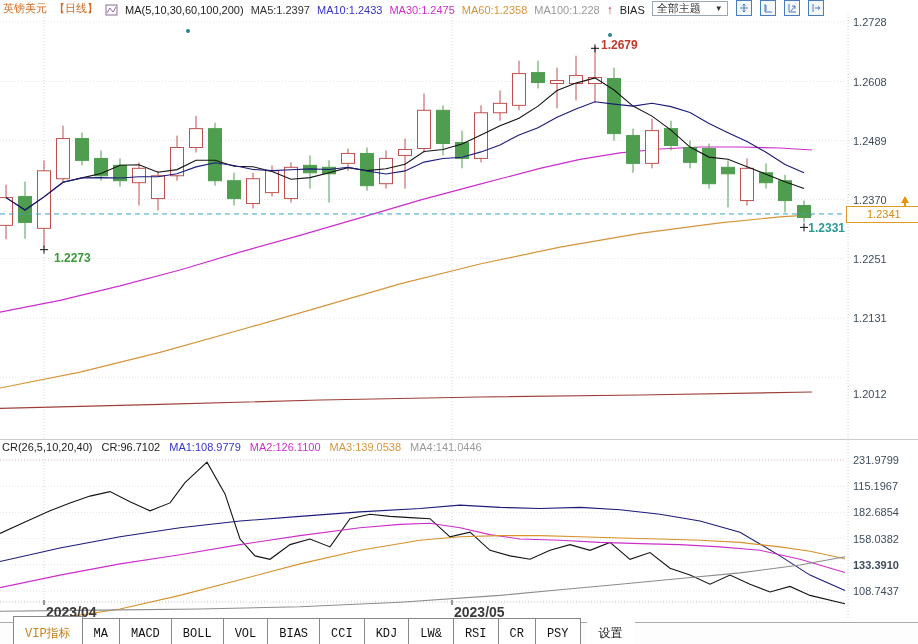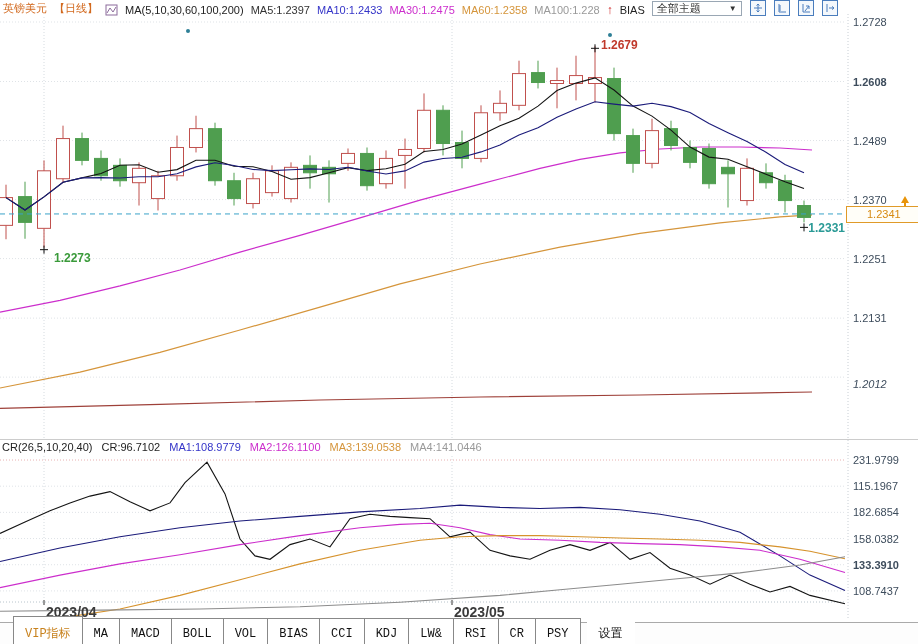--- a/index.html
+++ b/index.html
@@ -7,21 +7,21 @@
        font-family:"Liberation Sans",sans-serif;}
   #chart-svg{position:absolute;left:0;top:0;z-index:1}
   
   .topbar{position:absolute;left:3px;top:1px;height:15px;display:flex;align-items:flex-end;
           gap:7px;font-size:11px;white-space:nowrap;z-index:6;background:#fff;padding-right:4px}
   .c-sym{color:#d2691e}.c-blk{color:#222}.c-dk{color:#333}.c-blu{color:#3434c8}
   .c-mag{color:#cc2ecc}.c-org{color:#d5953b}.c-gry{color:#999}
   .bias-arrow{color:#cc2222;font-weight:bold;font-size:12px;line-height:11px}
   .chart-ico{display:inline-flex;width:13px;height:12px}
   .dd{border:1px solid #9aa7b4;height:13px;line-height:13px;padding:0 4px;color:#333;
-      display:inline-flex;gap:28px;align-items:center;cursor:default}
+      display:inline-flex;gap:14px;align-items:center;cursor:default}
   .dd .caret{font-size:8px;color:#333}
   .icobox{width:14px;height:14px;border:1px solid #4a7dbd;display:inline-flex;align-items:center;
           justify-content:center;margin-left:1px;background:#f4f8fc}
   
   .plabel,.crlabel{position:absolute;left:853px;font-size:11px;color:#3d4c5c;z-index:4}
   .datelab{position:absolute;top:604px;font-size:14px;font-weight:bold;color:#3b3b3b;z-index:4}
   #price-tag{position:absolute;left:846px;width:64px;height:15px;line-height:15px;
              border:1px solid #e09a28;background:#fffef8;color:#d78a12;font-size:11px;
              padding-left:20px;z-index:5}
   
@@ -221,26 +221,26 @@
   <span class="c-blk">CR:96.7102</span>
   <span class="c-blu">MA1:108.9779</span>
   <span class="c-mag">MA2:126.1100</span>
   <span class="c-org">MA3:139.0538</span>
   <span class="c-gry">MA4:141.0446</span>
 </div>
 
 <div id="price-tag" style="top: 205.952px;">1.2341</div>
 <div id="price-axis">
     <div class="plabel" style="top: 16px;">1.2728</div>
-    <div class="plabel" style="top: 75.52px; font-weight: bold;">1.2608</div>
+    <div class="plabel" style="top: 75.52px;">1.2608</div>
     <div class="plabel" style="top: 134.544px;">1.2489</div>
     <div class="plabel" style="top: 193.568px;">1.2370</div>
     <div class="plabel" style="top: 252.592px;">1.2251</div>
     <div class="plabel" style="top: 312.112px;">1.2131</div>
-    <div class="plabel" style="top: 378px; font-style: italic;">1.2012</div>
+    <div class="plabel" style="top: 388px;">1.2012</div>
   </div>
 <div id="cr-axis">
     <div class="crlabel" style="top: 454px;">231.9799</div>
     <div class="crlabel" style="top: 480.184px;">115.1967</div>
     <div class="crlabel" style="top: 506.369px; text-align: right;">182.6854</div>
     <div class="crlabel" style="top: 532.553px;">158.0382</div>
     <div class="crlabel" style="top: 558.737px; font-weight: bold;">133.3910</div>
     <div class="crlabel" style="top: 584.921px;">108.7437</div>
   </div>
 <div id="date-axis">

